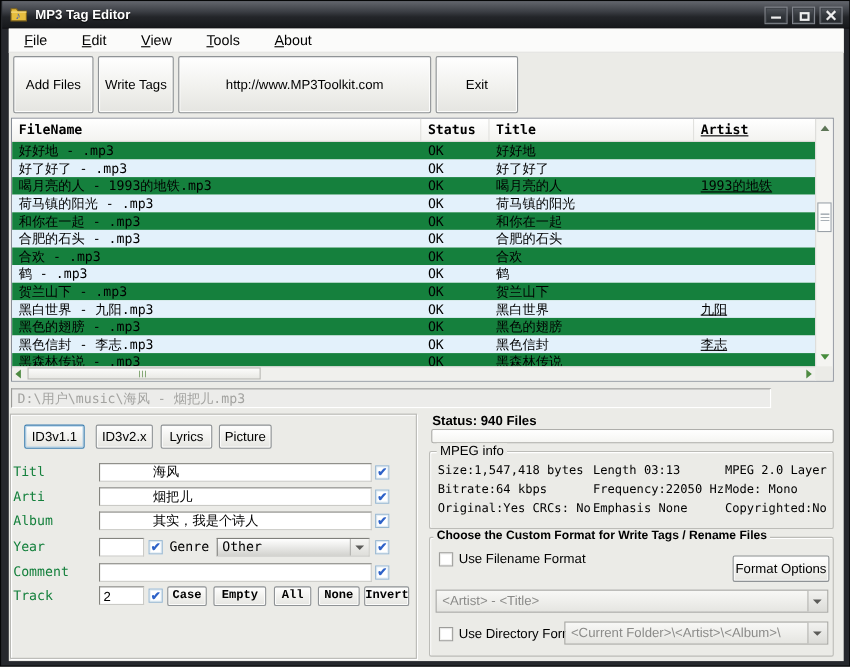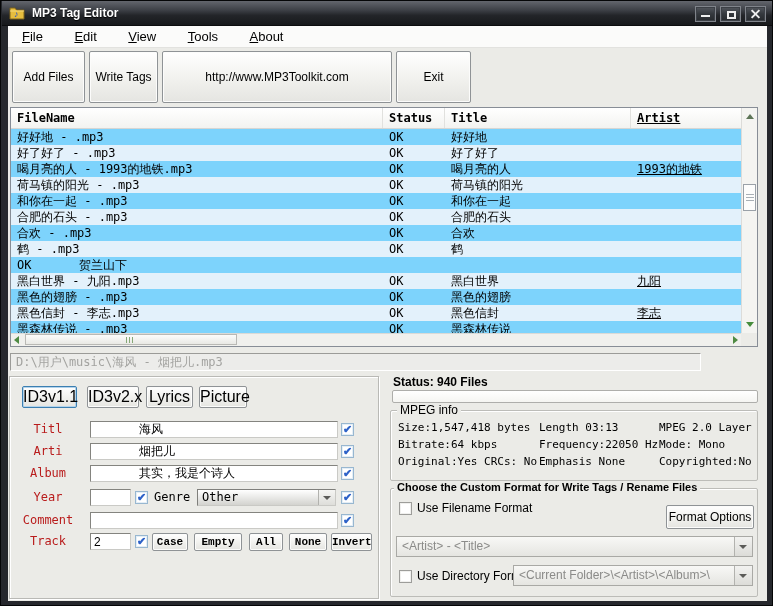--- a/index.html
+++ b/index.html
@@ -47,21 +47,21 @@
   .tb-add   { left:4px;   width:73px; }
   .tb-write { left:81px;  width:69px; }
   .tb-url   { left:154px; width:230px; }
   .tb-exit  { left:388px; width:75px; }
   
   .table-wrap { position:absolute; left:2px; top:81px; width:748px; height:240px; background:#fff; border:1px solid #878d96; }
   .thead { position:absolute; left:0; top:0; width:730px; height:21px; display:flex; background:linear-gradient(#ffffff,#f3f3f0); border-bottom:1px solid #d6d6d3; }
   .th { font-family:"DejaVu Sans Mono","Liberation Mono",monospace; font-weight:bold; font-size:12px; line-height:20px; padding-left:6px; border-right:1px solid #e1e1de; overflow:hidden; white-space:nowrap; }
   .c-file { width:372px; } .c-status { width:62px; } .c-title { width:186px; } .c-artist { width:110px; border-right:none;text-decoration:underline; }
   .tbody { position:absolute; left:0; top:21px; width:731px; height:206px; overflow:hidden; }
-  .trow { display:flex; height:16px; background:#7dd3fc; }
+  .trow { display:flex; height:16px; background:#15803d; }
   .trow.alt { background:#e3f1fb; }
   .td { font-family:"DejaVu Sans Mono","Liberation Mono",monospace; font-size:12px; line-height:16px; padding-left:6px; overflow:hidden; white-space:nowrap; }
   
   .vscroll { position:absolute; right:0; top:0; width:16px; height:227px; background:#f4f4f1; border-left:1px solid #dcdcd9; }
   .vs-up, .vs-dn { position:absolute; left:4px; width:0; height:0; border-left:4px solid transparent; border-right:4px solid transparent; }
   .vs-up { top:6px; border-bottom:5px solid #5d7557; }
   .vs-dn { bottom:8px; border-top:5px solid #468c3c; }
   .vs-thumb { position:absolute; left:1px; top:76px; width:13px; height:27px; background:#fdfdfc; border:1px solid #9aa1a8; }
   .vs-grip { position:absolute; left:2px; top:9px; width:8px; height:7px;
     background:repeating-linear-gradient(0deg,#a9b0b6 0 1px,transparent 1px 3px); }
@@ -77,26 +77,26 @@
   
   .pathbar {
     position:absolute; left:2px; top:327px; width:691px; height:18px;
     background:#ececé8; background:#ececea;
     border:1px solid; border-color:#9b9b98 #ffffff #ffffff #9b9b98;
     font-family:"DejaVu Sans Mono","Liberation Mono",monospace; font-size:12px; line-height:16px; color:#a3a3a0; padding-left:5px;
     white-space:nowrap; overflow:hidden;
   }
   
   .left-group { position:absolute; left:1px; top:350px; width:370px; height:223px; border:1px solid #b9b9b5; box-shadow:inset 1px 1px 0 #fff, 1px 1px 0 #fff; }
-  .tab { position:absolute; top:9px; height:22px; line-height:20px; font-size:16px; }
+  .tab { position:absolute; top:9px; height:22px; line-height:20px; font-size:12px; }
   .tab-1 { left:12px; width:55px; border:1px solid #3c7fb1; box-shadow:inset 0 0 0 1px #b4d4ec; }
   .tab-2 { left:77px; width:52px; }
   .tab-3 { left:136px; width:47px; }
   .tab-4 { left:189px; width:48px; }
-  .flabel { position:absolute; left:2px; width:72px; text-align:center; font-family:"DejaVu Sans Mono","Liberation Mono",monospace; font-size:12px; line-height:17px; color:#b91c1c; white-space:nowrap; }
+  .flabel { position:absolute; left:2px; width:72px; text-align:left; font-family:"DejaVu Sans Mono","Liberation Mono",monospace; font-size:12px; line-height:17px; color:#15803d; white-space:nowrap; }
   .tinput {
     position:absolute; height:17px; border:1px solid; border-color:#84847f #cacac6 #cacac6 #84847f;
     background:#fff; font-size:12px; font-family:"Liberation Sans",sans-serif; padding:0 3px; color:#000;
   }
   .in-wide { left:80px; width:248px;padding-left:48px; }
   .in-small { left:80px; width:41px; }
   .cb { position:absolute; width:13px; height:13px; background:#fff; border:1px solid #98b7d0; box-shadow:inset 0 0 0 1px #e4eef6; }
   .cb.checked::after { content:"✔"; position:absolute; left:1px; top:-1px; font-size:11px; font-weight:bold; color:#2e62c8; }
   .cb-gray { border:1px solid #9d9d9a; box-shadow:inset 0 0 0 1px #f0f0ee; }
   .cb-big { left:331px; } .cb-sm { left:125px; }
@@ -241,20 +241,21 @@
           </div>
 
           <div class="trow alt">
             <div class="td c-file">鹤 - .mp3</div>
             <div class="td c-status">OK</div>
             <div class="td c-title">鹤</div>
             <div class="td c-artist"></div>
           </div>
 
           <div class="trow">
+            <div class="td c-file">贺兰山下 - .mp3</div>
             <div class="td c-status">OK</div>
             <div class="td c-title">贺兰山下</div>
             <div class="td c-artist"></div>
           </div>
 
           <div class="trow alt">
             <div class="td c-file">黑白世界 - 九阳.mp3</div>
             <div class="td c-status">OK</div>
             <div class="td c-title">黑白世界</div>
             <div class="td c-artist">九阳</div>

